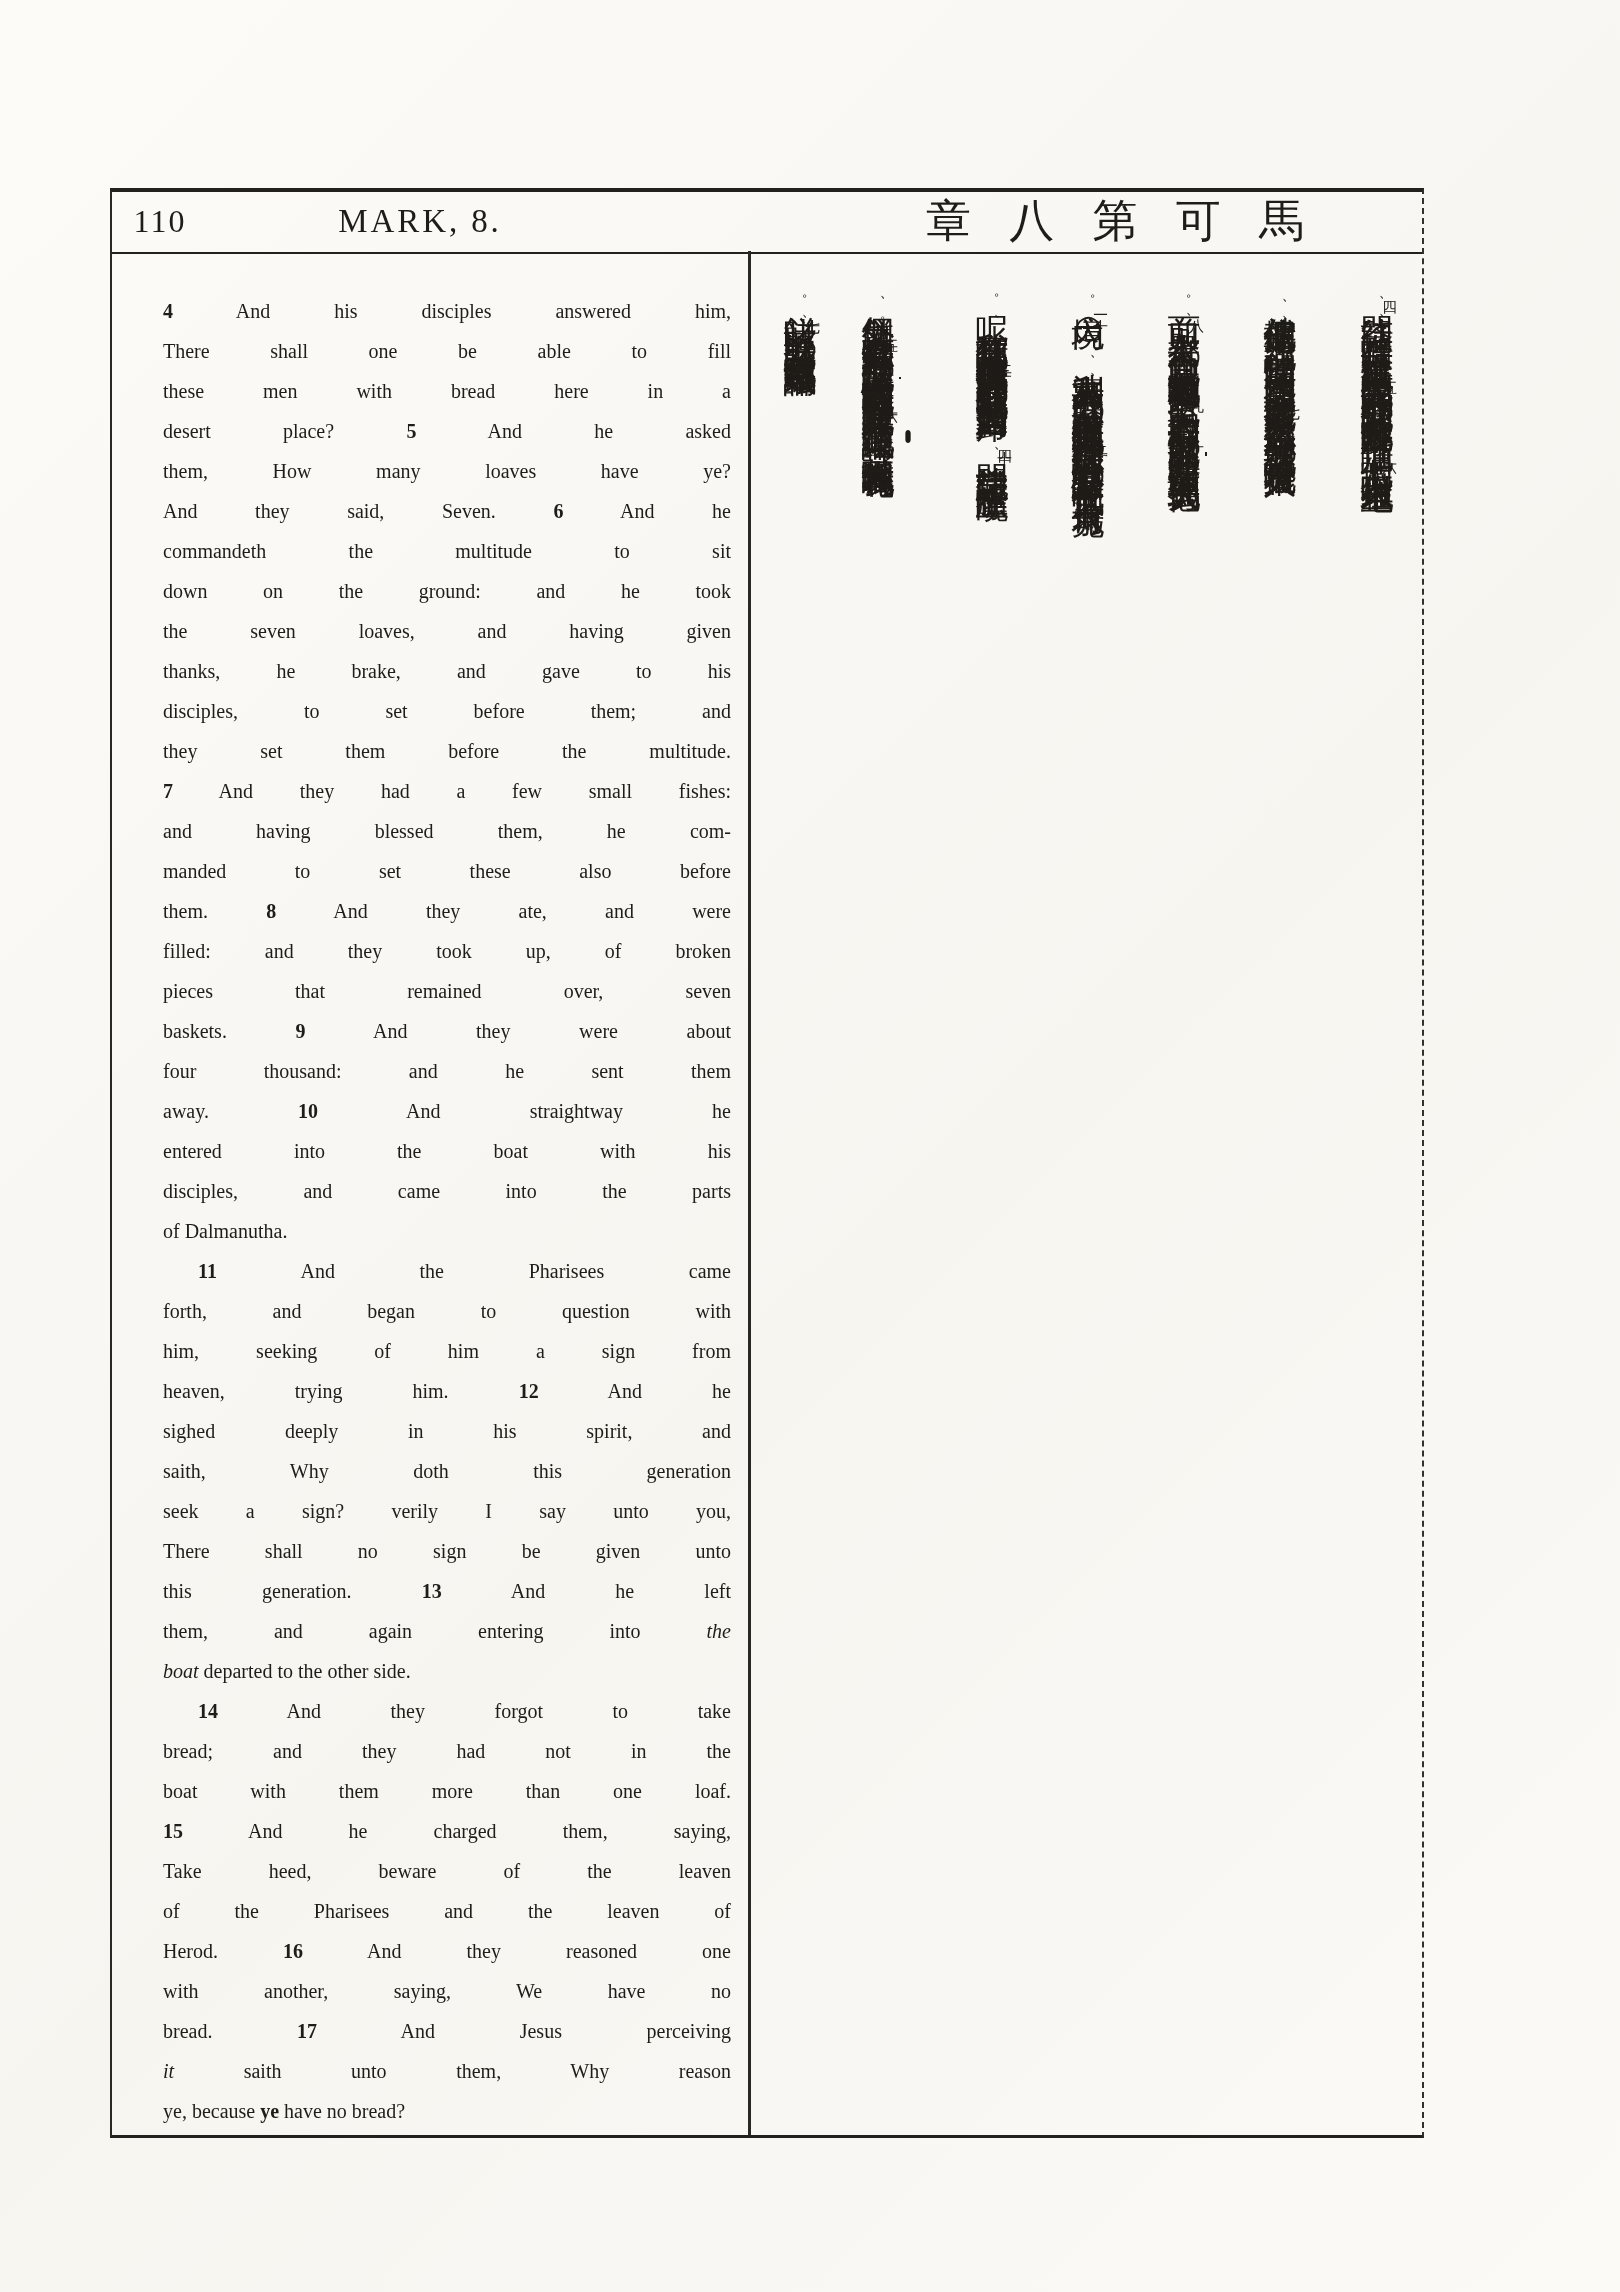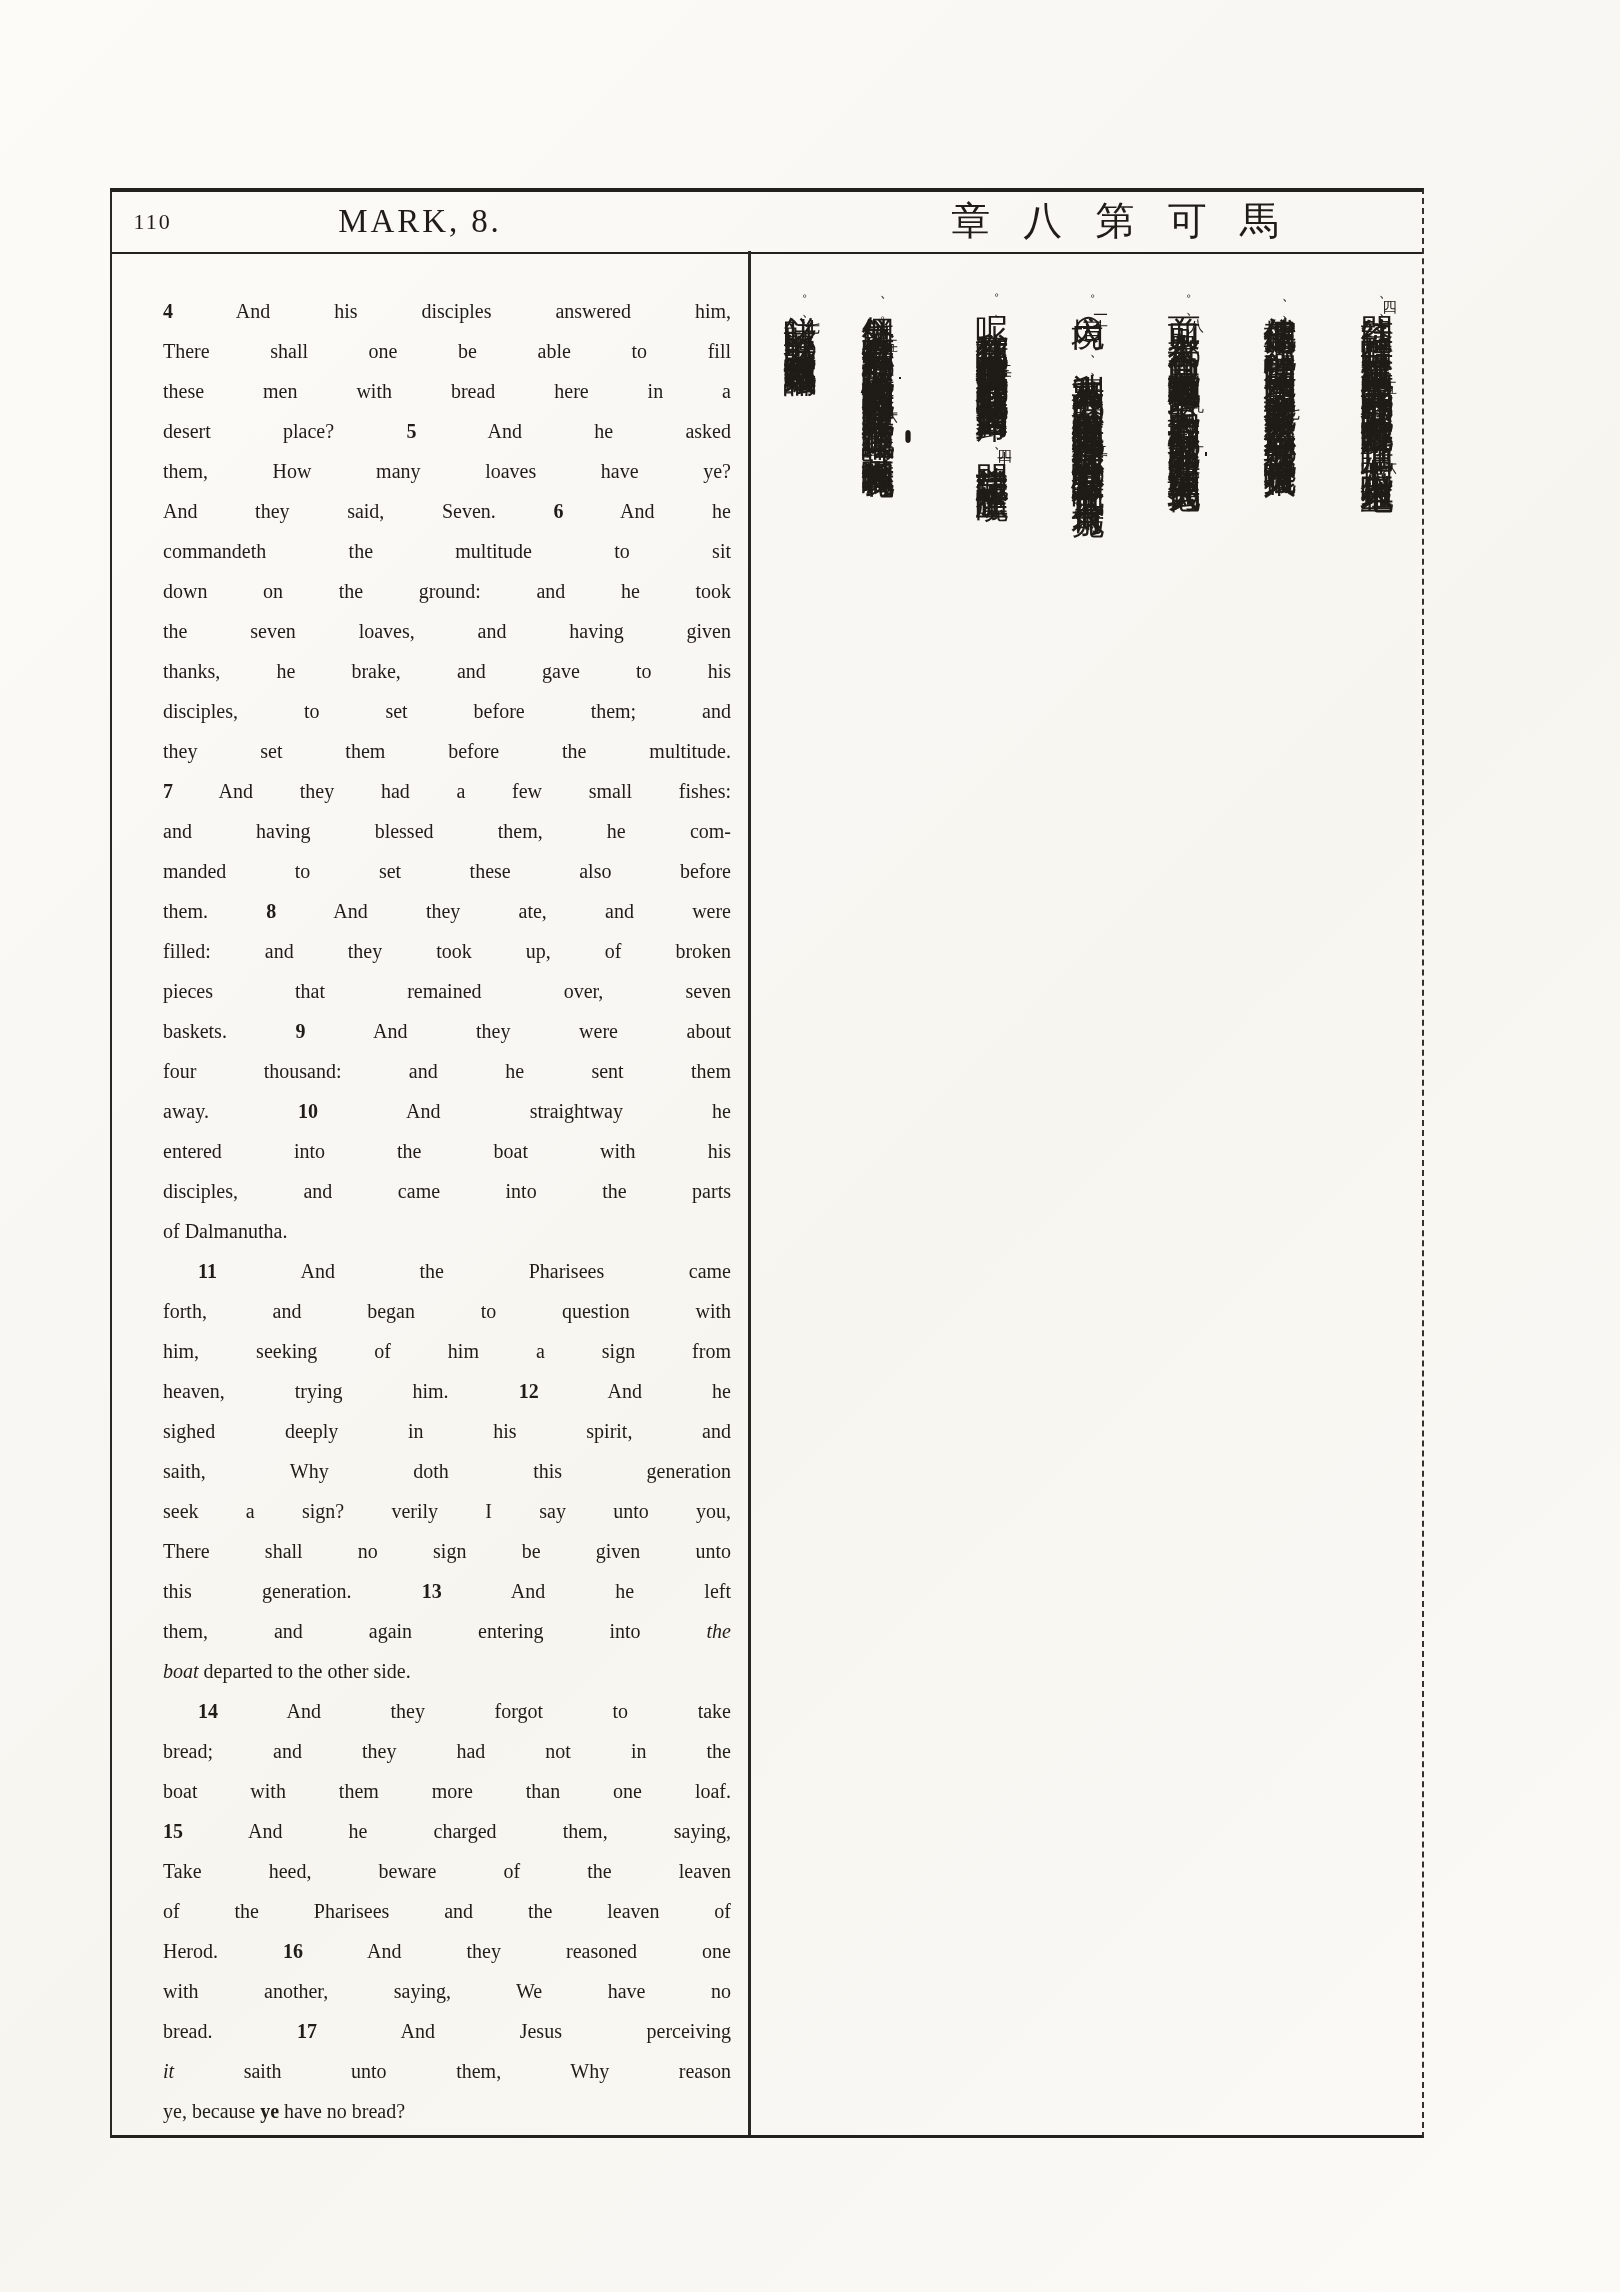--- a/index.html
+++ b/index.html
@@ -22,29 +22,29 @@
     border-right:2.9px dashed #34312c;
     box-sizing:border-box;
   }
   
   #header{
     position:absolute;left:0;top:0;width:100%;height:62px;
     border-bottom:2.9px solid #23211d;box-sizing:border-box;
   }
   #page-number{
     position:absolute;left:21.6px;top:0;height:59px;line-height:59px;
-    font-size:22px;letter-spacing:2px;
+    font-size:32px;letter-spacing:2px;
   }
   #title-en{
     position:absolute;left:112px;top:0;width:392px;height:59px;line-height:59px;
     text-align:center;font-size:33px;letter-spacing:2.9px;
   }
   #title-zh{
     position:absolute;left:758px;top:0;width:490px;height:59px;line-height:57px;
-    text-align:center;font-size:39px;letter-spacing:0.85em;text-indent:0.85em;
+    text-align:center;font-size:45px;letter-spacing:0.85em;text-indent:0.85em;
     font-family:"DejaVu Serif","Liberation Serif",serif;
   }
   
   #divider{
     position:absolute;left:636px;top:59px;bottom:0;width:2.5px;
     background:#2a2825;
   }
 
   
   #english-lines{

